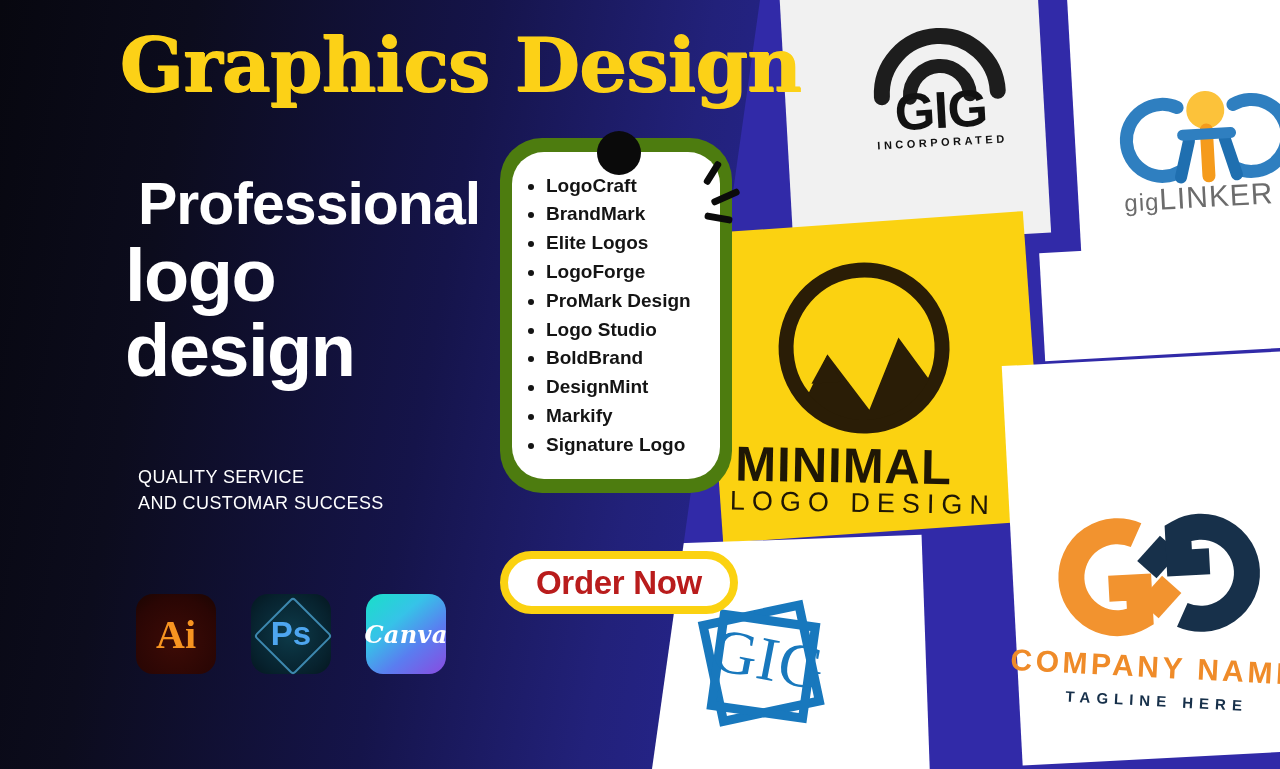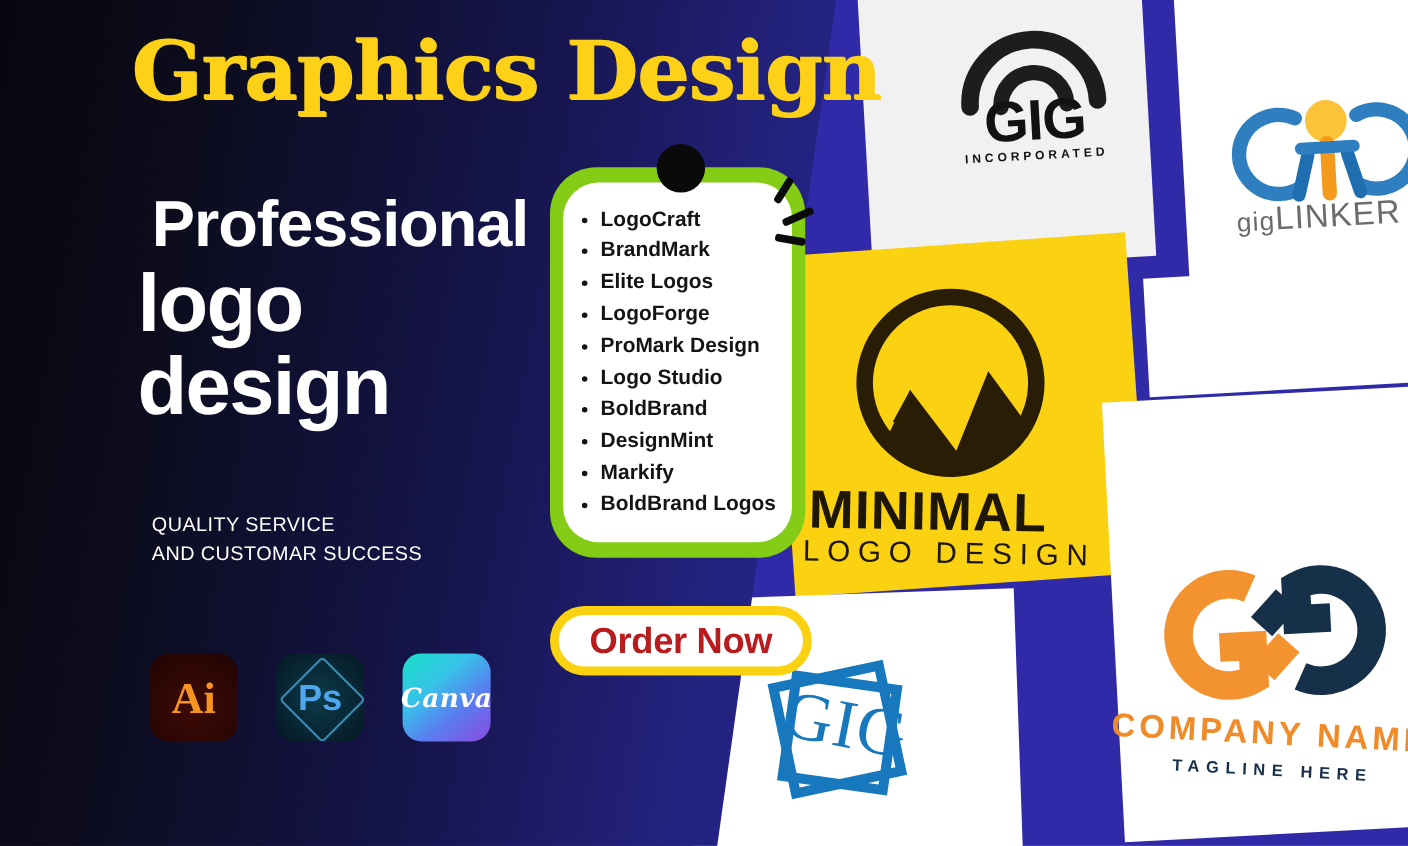--- a/index.html
+++ b/index.html
@@ -65,22 +65,22 @@
     position:absolute;left:125px;top:238px;
     font-size:74px;font-weight:700;color:#ffffff;line-height:1.02;letter-spacing:-1.5px;
   }
   .tag{
     position:absolute;left:138px;top:464px;
     font-size:18px;font-weight:400;color:#ffffff;letter-spacing:.4px;line-height:1.45;
   }
 
   
   .list-card{
-    position:absolute;left:500px;top:152px;width:232px;height:355px;
-    background:#84cc16;border-radius:42px;
+    position:absolute;left:500px;top:138px;width:232px;height:355px;
+    background:#4d7c0f;border-radius:42px;
     box-shadow:0 0 0 0 rgba(0,0,0,0);
   }
   .list-card-inner{
     position:absolute;left:12px;top:14px;width:208px;height:327px;
     background:#ffffff;border-radius:32px;
     display:flex;align-items:center;
   }
   .list-card ul{
     margin:0;padding:0 0 0 34px;list-style:disc;
     font-size:19px;font-weight:700;color:#141414;line-height:1.515;
@@ -269,21 +269,21 @@
       <ul>
         <li>LogoCraft</li>
         <li>BrandMark</li>
         <li>Elite Logos</li>
         <li>LogoForge</li>
         <li>ProMark Design</li>
         <li>Logo Studio</li>
         <li>BoldBrand</li>
         <li>DesignMint</li>
         <li>Markify</li>
-        <li>BoldBrand Logos</li>
+        <li>Signature Logo</li>
       </ul>
     </div>
   </div>
   <div class="pin-dot"></div>
   <div class="tick t1"></div>
   <div class="tick t2"></div>
   <div class="tick t3"></div>
 
   <div class="order-btn">Order Now</div>
 

